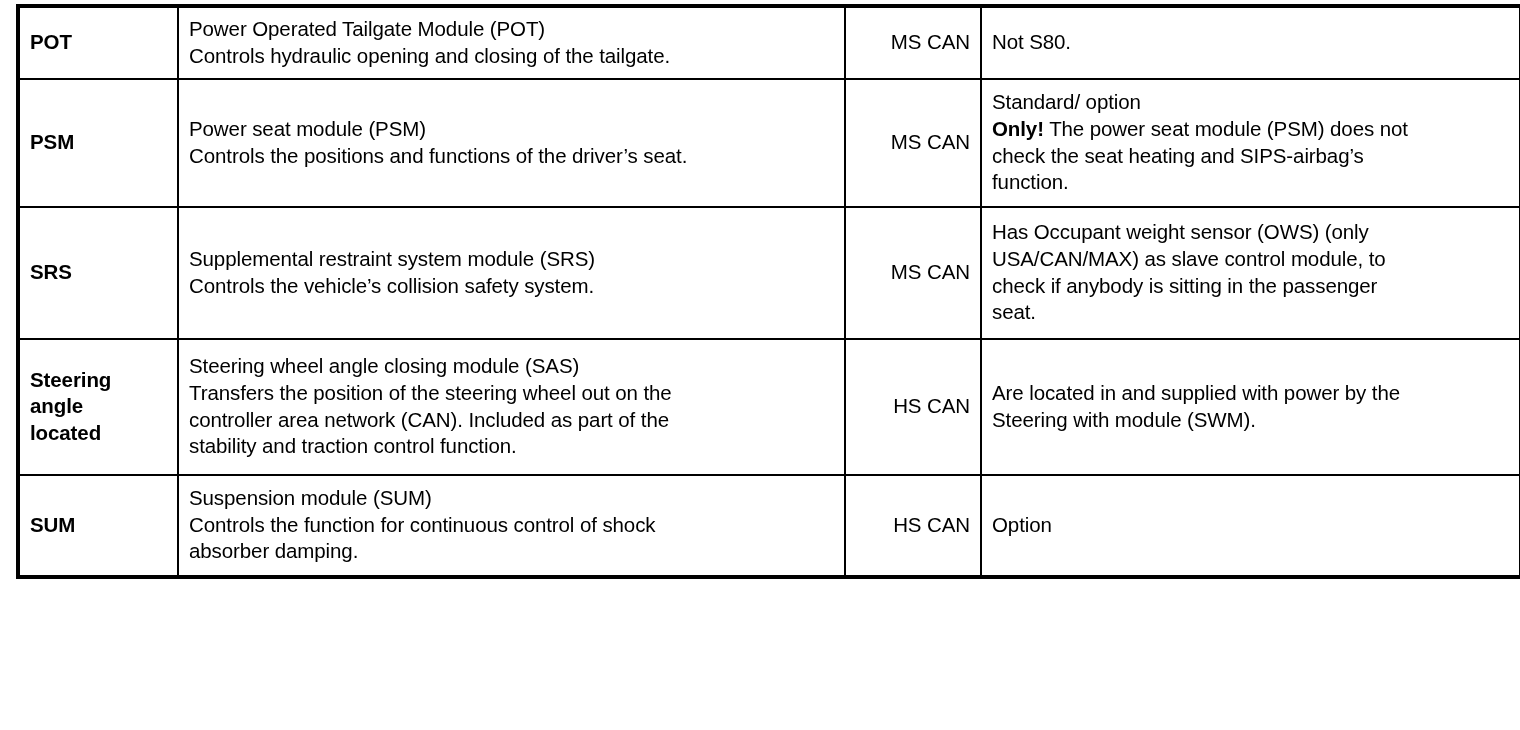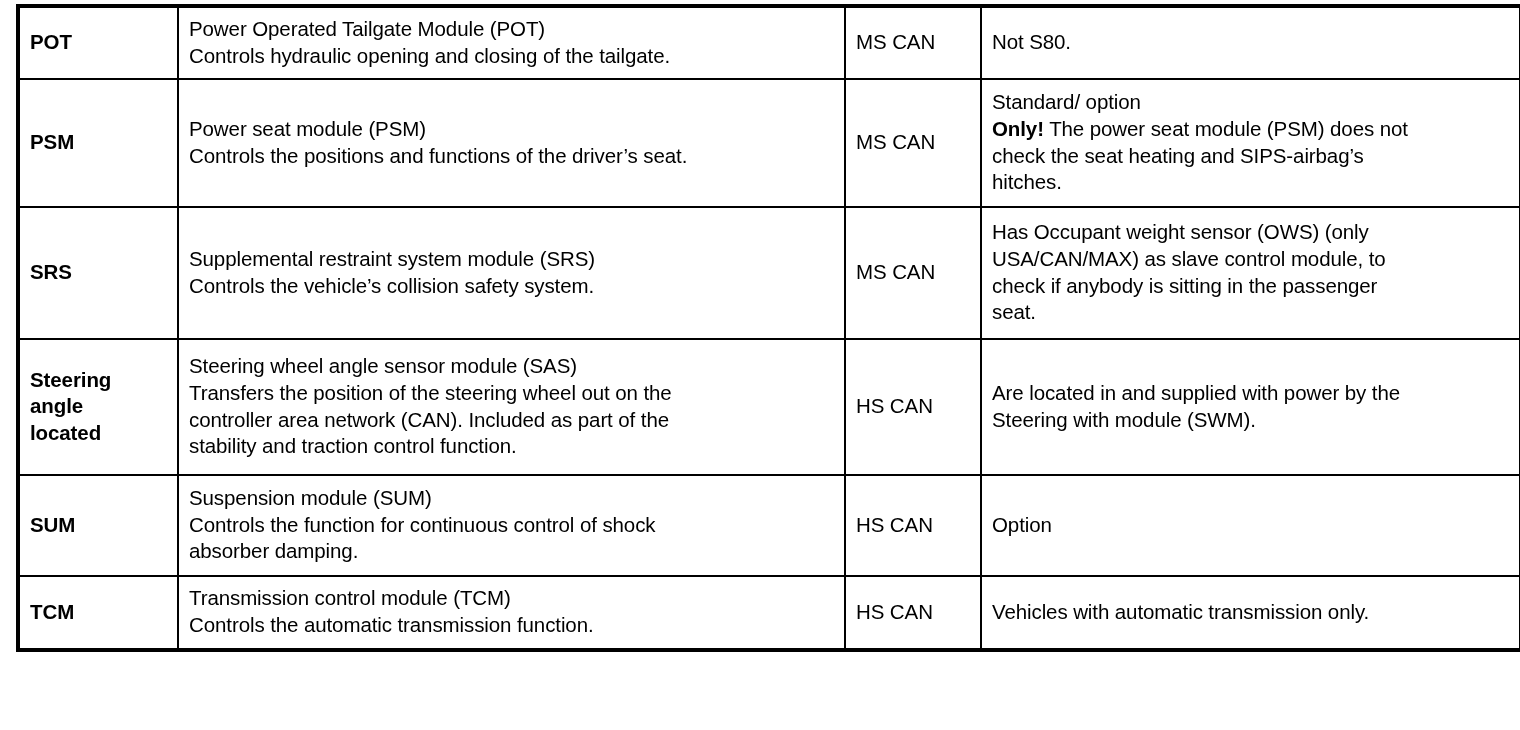--- a/index.html
+++ b/index.html
@@ -54,20 +54,21 @@
   td.abbr {
     font-weight: bold;
     padding-left: 11px;
     padding-right: 4px;
   }
   td.desc {
     padding-left: 13px;
   }
   td.net {
     padding-left: 10px;
+    text-align: right;
   }
   td.note {
     padding-left: 12px;
   }
 
   .line { display: block; white-space: normal; }
   .b { font-weight: bold; }
 
   
   tr.r-pot td { height: 57px; }
@@ -116,21 +117,21 @@
           <span class="line">Power seat module (PSM)</span>
           <span class="line">Controls the positions and functions of the driver’s seat.</span>
         </td>
         <td class="net">
           <span class="line">MS CAN</span>
         </td>
         <td class="note">
           <span class="line">Standard/ option</span>
           <span class="line"><span class="b">Only!</span> <span>The power seat module (PSM) does not</span></span>
           <span class="line">check the seat heating and SIPS-airbag’s</span>
-          <span class="line">hitches.</span>
+          <span class="line">function.</span>
         </td>
       </tr>
 
       <tr class="r-srs">
         <td class="abbr">
           <span class="line">SRS</span>
         </td>
         <td class="desc">
           <span class="line">Supplemental restraint system module (SRS)</span>
           <span class="line">Controls the vehicle’s collision safety system.</span>
@@ -146,21 +147,21 @@
         </td>
       </tr>
 
       <tr class="r-sas">
         <td class="abbr">
           <span class="line">Steering</span>
           <span class="line">angle</span>
           <span class="line">located</span>
         </td>
         <td class="desc">
-          <span class="line">Steering wheel angle sensor module (SAS)</span>
+          <span class="line">Steering wheel angle closing module (SAS)</span>
           <span class="line">Transfers the position of the steering wheel out on the</span>
           <span class="line">controller area network (CAN). Included as part of the</span>
           <span class="line">stability and traction control function.</span>
         </td>
         <td class="net">
           <span class="line">HS CAN</span>
         </td>
         <td class="note">
           <span class="line">Are located in and supplied with power by the</span>
           <span class="line">Steering with module (SWM).</span>
@@ -177,33 +178,18 @@
           <span class="line">absorber damping.</span>
         </td>
         <td class="net">
           <span class="line">HS CAN</span>
         </td>
         <td class="note">
           <span class="line">Option</span>
         </td>
       </tr>
 
-      <tr class="r-tcm">
-        <td class="abbr">
-          <span class="line">TCM</span>
-        </td>
-        <td class="desc">
-          <span class="line">Transmission control module (TCM)</span>
-          <span class="line">Controls the automatic transmission function.</span>
-        </td>
-        <td class="net">
-          <span class="line">HS CAN</span>
-        </td>
-        <td class="note">
-          <span class="line">Vehicles with automatic transmission only.</span>
-        </td>
-      </tr>
 
 
     </tbody>
   </table>
 
 </div>
 
 </body></html>

